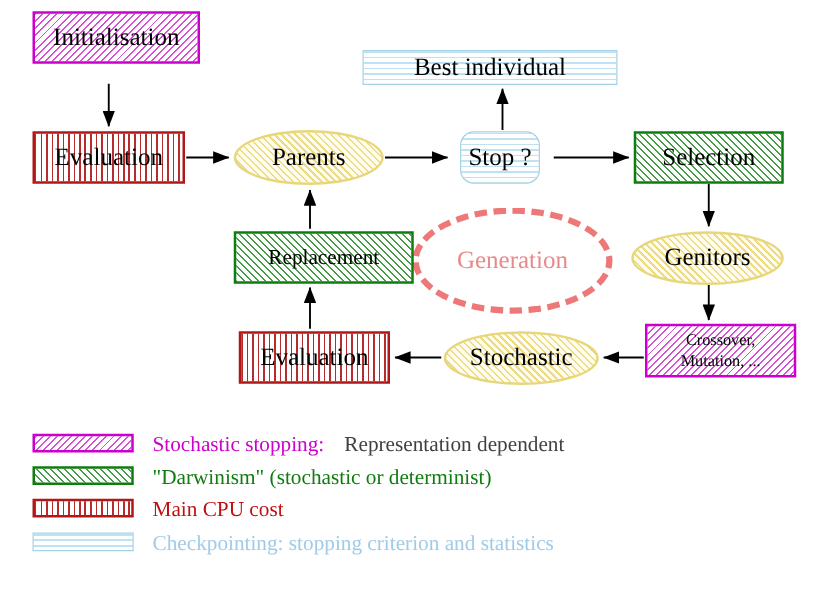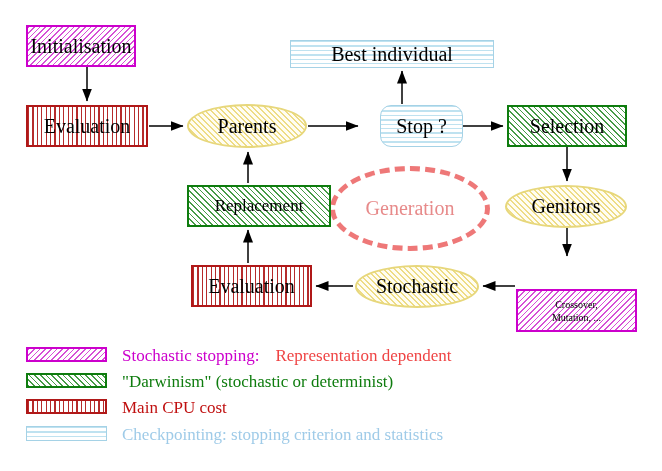--- a/index.html
+++ b/index.html
@@ -47,29 +47,29 @@
   }
   .rounded{border-radius:11px;}
   .generation{
     border:5px dashed #ee7878;
     border-radius:50%;
     color:#e78a8a;
     background:transparent;
     font-size:20px;
     text-align:center;
   }
-  .small-text{font-size:10px;line-height:1.3;flex-direction:column;margin-top:30px;}
+  .small-text{font-size:13px;line-height:1.3;flex-direction:column;}
   .mid-text{font-size:17px;}
   .legend-swatch{position:absolute;box-sizing:border-box;width:81px;height:15px;left:26px;z-index:2;}
   .legend-text{
     position:absolute;left:122px;z-index:2;
     font-size:17px;white-space:nowrap;line-height:17px;
   }
   .t-magenta{color:#cc00cc;}
-  .t-gold{color:#ef4444;}
+  .t-gold{color:#404040;}
   .t-green{color:#0e7c0e;}
   .t-red{color:#c01010;}
   .t-cyan{color:#9fcbe8;}
   .gap{display:inline-block;width:16px;}
 </style>
 </head>
 <body>
 
 <div class="stage">
 
@@ -87,29 +87,29 @@
       <line x1="443" y1="126" x2="503" y2="126" marker-end="url(#ah)"></line>
       <line x1="567" y1="147" x2="567" y2="181" marker-end="url(#ah)"></line>
       <line x1="567" y1="228" x2="567" y2="256" marker-end="url(#ah)"></line>
       <line x1="515" y1="286" x2="483" y2="286" marker-end="url(#ah)"></line>
       <line x1="353" y1="286" x2="316" y2="286" marker-end="url(#ah)"></line>
       <line x1="248" y1="263" x2="248" y2="230" marker-end="url(#ah)"></line>
       <line x1="248" y1="183" x2="248" y2="152" marker-end="url(#ah)"></line>
     </g>
   </svg>
 
-  <div class="node hatch-m" style="left:26px;top:25px;width:110px;height:42px">Initialisation</div>
+  <div class="node hatch-m" style="left:26px;top:9px;width:134px;height:42px">Initialisation</div>
 
   <div class="node stripe-r" style="left:26px;top:105px;width:122px;height:42px">Evaluation</div>
 
   <div class="node hatch-y" style="left:187px;top:104px;width:120px;height:44px">Parents</div>
 
   <div class="node stripe-c" style="left:290px;top:40px;width:204px;height:28px">Best individual</div>
 
-  <div class="node stripe-c rounded" style="left:380px;top:105px;width:83px;height:42px">Stop ?</div>
+  <div class="node stripe-c rounded" style="left:368px;top:105px;width:64px;height:42px">Stop ?</div>
 
   <div class="node hatch-g" style="left:507px;top:105px;width:120px;height:42px">Selection</div>
 
   <div class="node generation" style="left:330px;top:166px;width:160px;height:85px">Generation</div>
 
   <div class="node hatch-y" style="left:505px;top:185px;width:122px;height:43px">Genitors</div>
 
   <div class="node hatch-g mid-text" style="left:187px;top:185px;width:144px;height:42px">Replacement</div>
 
   <div class="node stripe-r" style="left:191px;top:265px;width:121px;height:42px">Evaluation</div>

